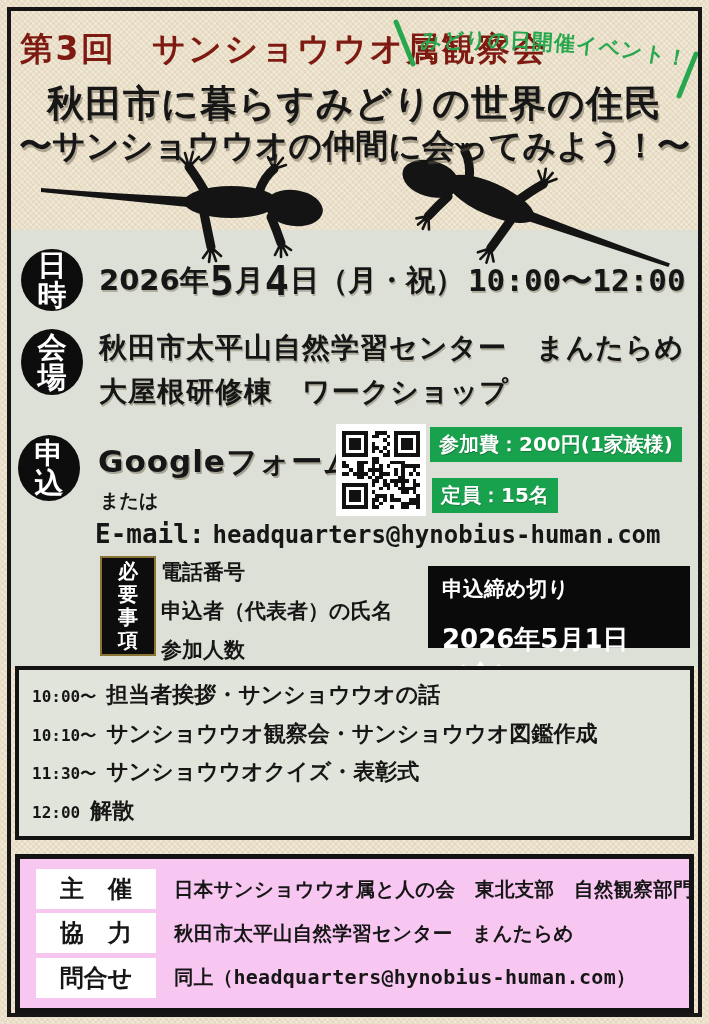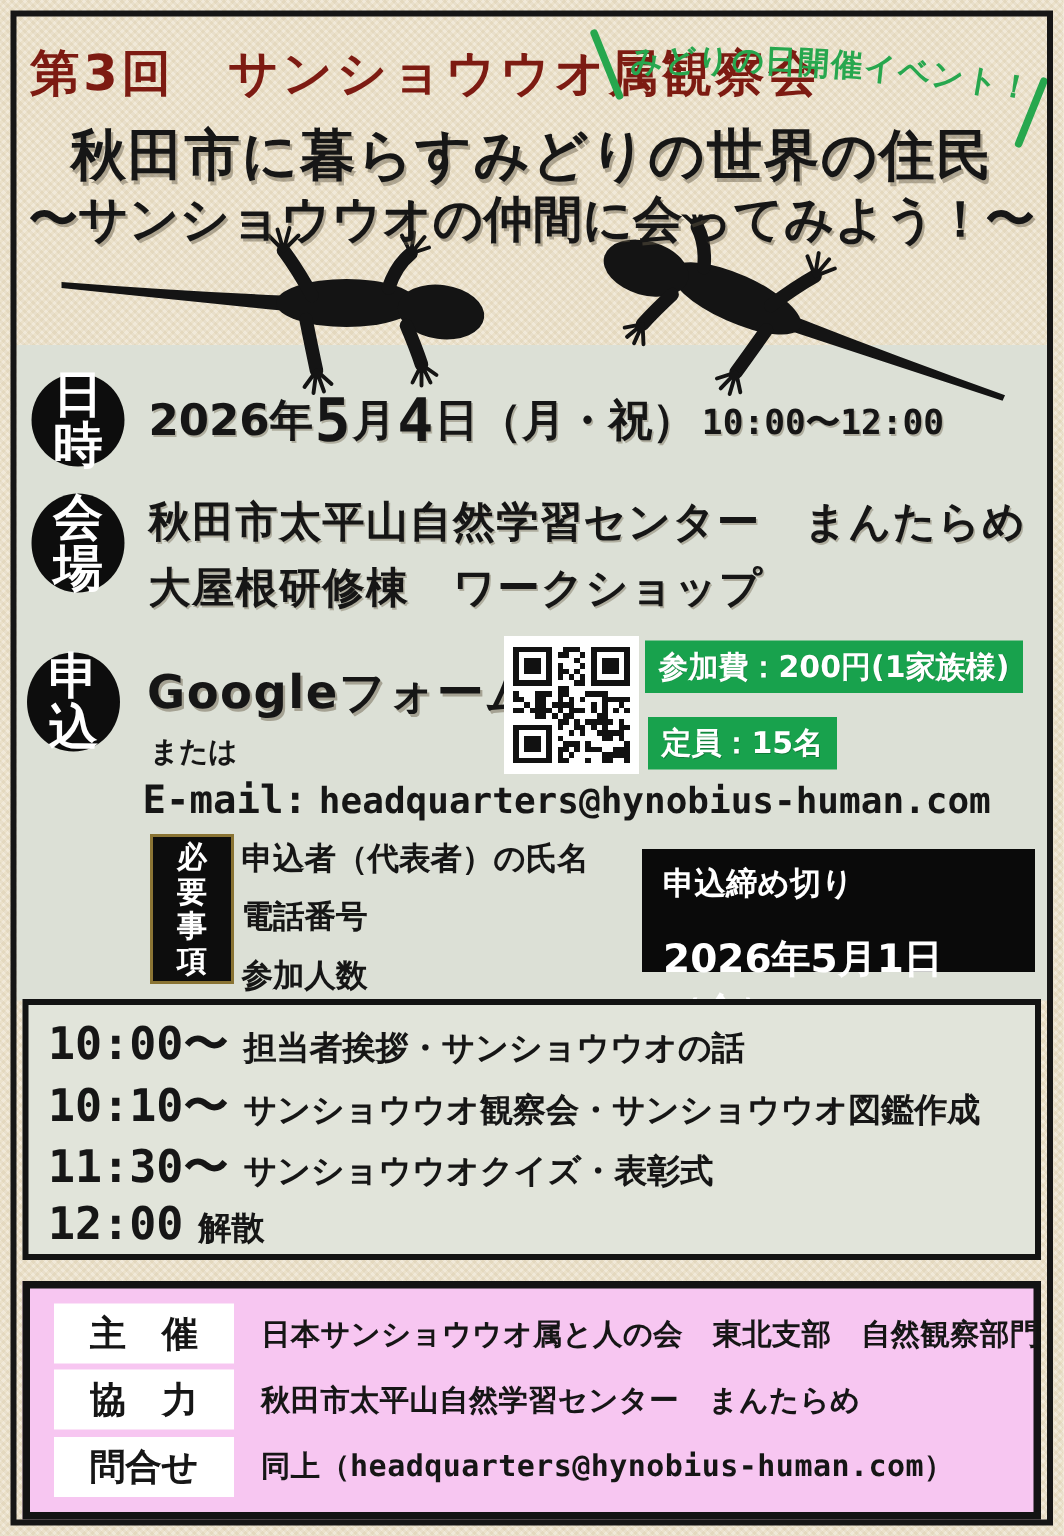--- a/index.html
+++ b/index.html
@@ -29,32 +29,32 @@
   .title .t2{font-size:33px;}
 
   
   .salamanders{position:absolute;left:38px;top:143px;z-index:2;}
 
   
   .panel{position:absolute;left:11px;top:230px;width:687px;height:437px;background:#dce0d6;z-index:1;}
 
   .c-label{position:absolute;width:62px;background:#0d0d0d;color:#fff;border-radius:50%;
            display:flex;align-items:center;justify-content:center;z-index:3;}
-  .c-label span{width:1.08em;font-size:33px;font-weight:bold;line-height:1.04;word-break:break-all;text-align:center;}
+  .c-label span{width:1.08em;font-size:29px;font-weight:bold;line-height:1.04;word-break:break-all;text-align:center;}
   #c-date{left:21px;top:249px;height:62px;}
   #c-venue{left:21px;top:329px;height:66px;}
   #c-apply{left:18px;top:435px;height:66px;}
 
   .shadowed{text-shadow:1px 1.5px 0 rgba(120,110,90,.45);}
   .mono{font-family:"DejaVu Sans Mono","DejaVu Sans",monospace;}
 
   .date-line{position:absolute;left:99px;top:256px;height:50px;display:flex;align-items:center;font-weight:bold;white-space:nowrap;z-index:3;}
   .date-line .n{font-size:29px;}
   .date-line .big{font-size:40px;line-height:1;margin:0 1px;font-family:"DejaVu Sans Mono","DejaVu Sans",monospace;}
-  .date-line .time{font-size:23px;margin-left:4px;}
+  .date-line .time{font-size:31px;margin-left:4px;}
 
   .venue-lines{position:absolute;left:99px;top:326px;z-index:3;font-size:28px;font-weight:bold;letter-spacing:1px;white-space:nowrap;line-height:1.58;}
 
   .google{position:absolute;left:98px;top:441px;font-size:31px;font-weight:bold;letter-spacing:1px;z-index:3;
           text-shadow:1.5px 2px 0 rgba(110,100,80,.5);white-space:nowrap;}
   .or{position:absolute;left:100px;top:488px;font-size:19px;font-weight:bold;z-index:3;}
 
   .qr-box{position:absolute;left:336px;top:424px;width:90px;height:92px;background:#fff;display:flex;align-items:center;justify-content:center;z-index:3;}
 
   .badge{position:absolute;background:#18a24d;color:#fff;font-weight:bold;font-size:20px;padding:4px 9px;white-space:nowrap;z-index:3;
@@ -75,21 +75,21 @@
 
   .deadline{position:absolute;left:428px;top:566px;width:262px;height:82px;box-sizing:border-box;background:#0a0a0a;color:#fff;
             padding:9px 14px;display:flex;flex-direction:column;gap:19px;z-index:3;}
   .deadline .dl1{font-size:21px;font-weight:bold;}
   .deadline .dl2{font-size:26px;font-weight:bold;}
 
   
   .schedule{position:absolute;left:15px;top:666px;width:679px;height:174px;box-sizing:border-box;border:4px solid #131313;
             background:#e1e4da;display:flex;flex-direction:column;justify-content:space-around;padding:6px 13px;z-index:3;}
   .s-row{display:flex;align-items:baseline;gap:10px;font-weight:bold;font-size:22px;white-space:nowrap;}
-  .s-time{font-size:30px;font-family:"DejaVu Sans Mono","DejaVu Sans",monospace;}
+  .s-time{font-size:16px;font-family:"DejaVu Sans Mono","DejaVu Sans",monospace;}
 
   
   .footer{position:absolute;left:15px;top:854px;width:679px;height:159px;box-sizing:border-box;border:5px solid #131313;
           background:#f7c6f1;display:flex;flex-direction:column;justify-content:space-around;padding:8px 16px;z-index:3;}
   .f-row{display:flex;align-items:center;gap:18px;white-space:nowrap;}
   .f-label{background:#fff;width:120px;box-sizing:border-box;padding:4px 6px;text-align:center;font-size:24px;font-weight:bold;flex:none;}
   .f-value{font-size:19.5px;font-weight:bold;letter-spacing:.3px;}
   .f-value .m{font-family:"DejaVu Sans Mono","DejaVu Sans",monospace;font-size:20px;}
 </style>
 </head>
@@ -306,22 +306,22 @@
   <div class="badge" id="cap-badge">定員：15名</div>
 
   <div class="email-line">
     <span class="lab">E-mail:</span><span class="addr">headquarters@hynobius-human.com</span>
   </div>
 
   <div class="req-badge">
     <span>必要事項</span>
   </div>
   <div class="req-items">
+    <div>電話番号</div>
     <div>申込者（代表者）の氏名</div>
-    <div>電話番号</div>
     <div>参加人数</div>
   </div>
 
   <div class="deadline">
     <div class="dl1">申込締め切り</div>
     <div class="dl2">2026年5月1日（金）</div>
   </div>
 
   <div class="schedule">
     <div class="s-row">

